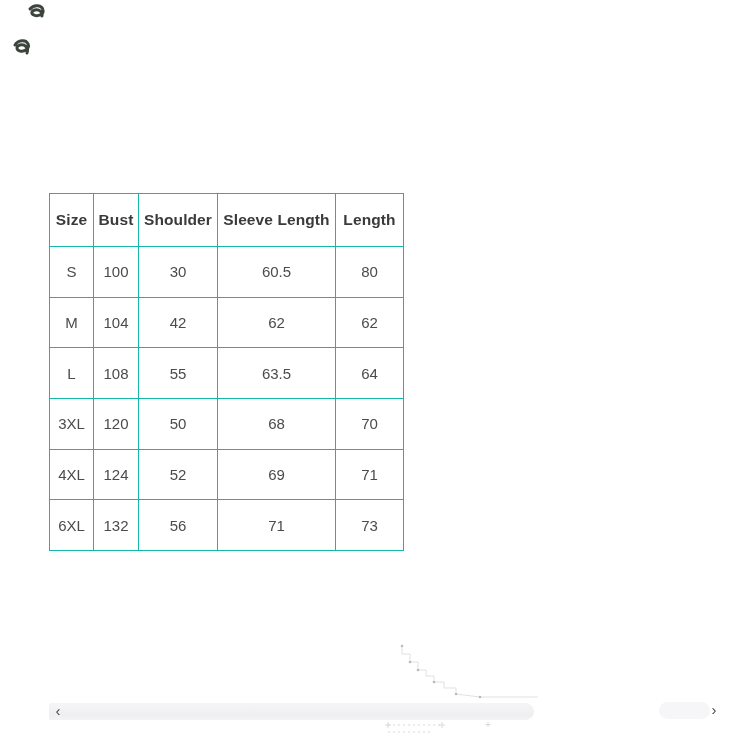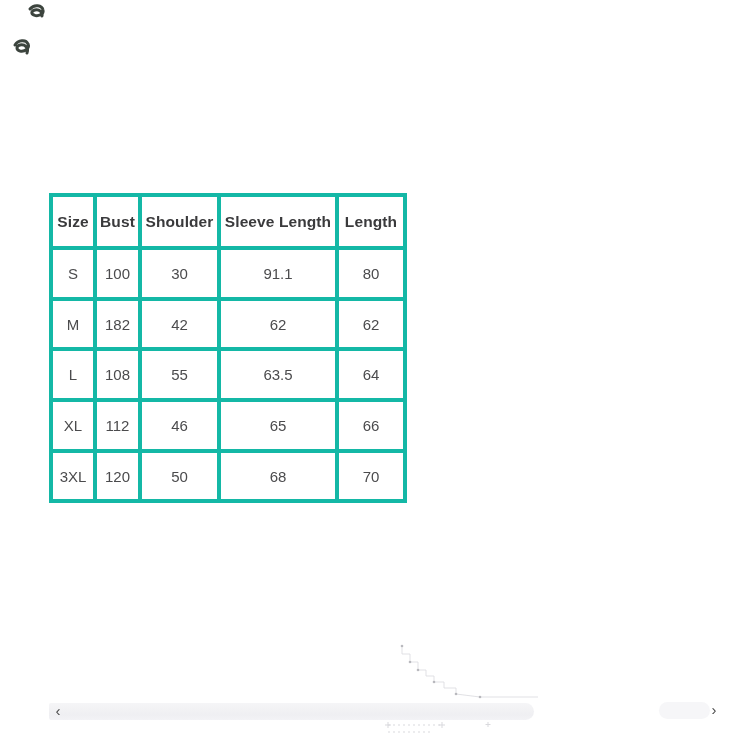--- a/index.html
+++ b/index.html
@@ -17,21 +17,21 @@
     position: absolute;
     left: 49px;
     top: 193px;
     width: 354px;
     border-collapse: collapse;
     table-layout: fixed;
     background: #ffffff;
   }
   table.size-table th,
   table.size-table td {
-    border: 4px solid #14b8a6;
+    border: 1px solid #14b8a6;
     text-align: center;
     vertical-align: middle;
     padding: 0;
     white-space: nowrap;
     overflow: hidden;
   }
   table.size-table thead tr { height: 53px; }
   table.size-table tbody tr { height: 50.7px; }
   table.size-table th {
     font-size: 15.5px;
@@ -106,50 +106,57 @@
         <th>Shoulder</th>
         <th>Sleeve Length</th>
         <th>Length</th>
       </tr>
     </thead>
     <tbody>
         <tr>
           <td>S</td>
           <td>100</td>
           <td>30</td>
-          <td>91.1</td>
+          <td>60.5</td>
           <td>80</td>
         </tr>
         <tr>
           <td>M</td>
-          <td>182</td>
+          <td>104</td>
           <td>42</td>
           <td>62</td>
           <td>62</td>
         </tr>
         <tr>
           <td>L</td>
           <td>108</td>
           <td>55</td>
           <td>63.5</td>
           <td>64</td>
         </tr>
         <tr>
-          <td>XL</td>
-          <td>112</td>
-          <td>46</td>
-          <td>65</td>
-          <td>66</td>
-        </tr>
-        <tr>
           <td>3XL</td>
           <td>120</td>
           <td>50</td>
           <td>68</td>
           <td>70</td>
+        </tr>
+        <tr>
+          <td>4XL</td>
+          <td>124</td>
+          <td>52</td>
+          <td>69</td>
+          <td>71</td>
+        </tr>
+        <tr>
+          <td>6XL</td>
+          <td>132</td>
+          <td>56</td>
+          <td>71</td>
+          <td>73</td>
         </tr>
       </tbody>
   </table>
 
   <svg class="sketch" width="170" height="110" viewBox="0 0 170 110">
     <polyline points="18,14 18,22 26,22 26,30 34,30 34,38 42,38 42,44 50,44 50,50 60,50 60,56 72,56 72,62 96,65 154,65" fill="none" stroke="#dcdce0" stroke-width="1" opacity="0.85"></polyline>
     <g fill="#ababb1" opacity="0.8">
       <circle cx="18" cy="14" r="1.3"></circle>
       <circle cx="26" cy="30" r="1.3"></circle>
       <circle cx="34" cy="38" r="1.3"></circle>

